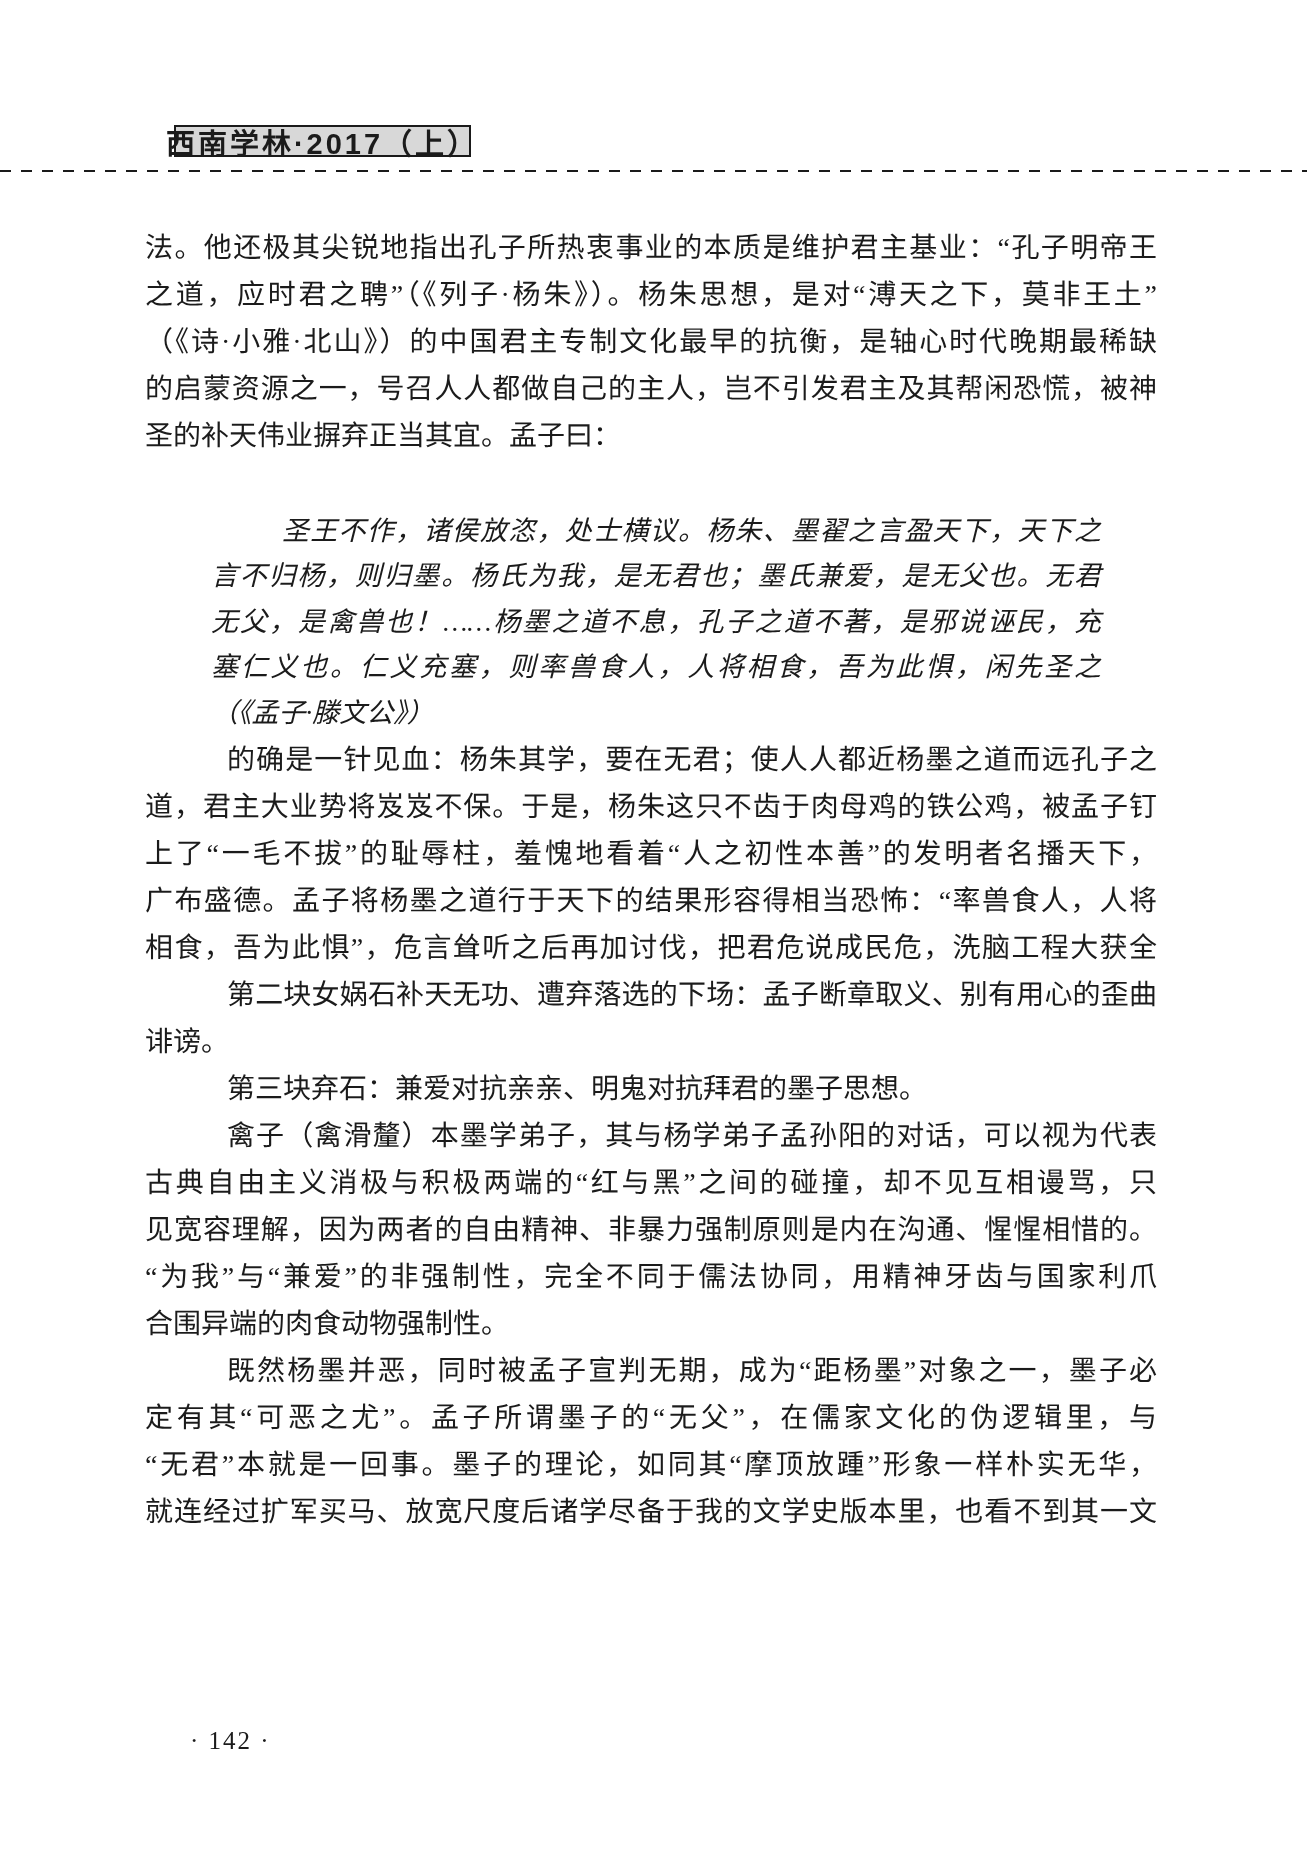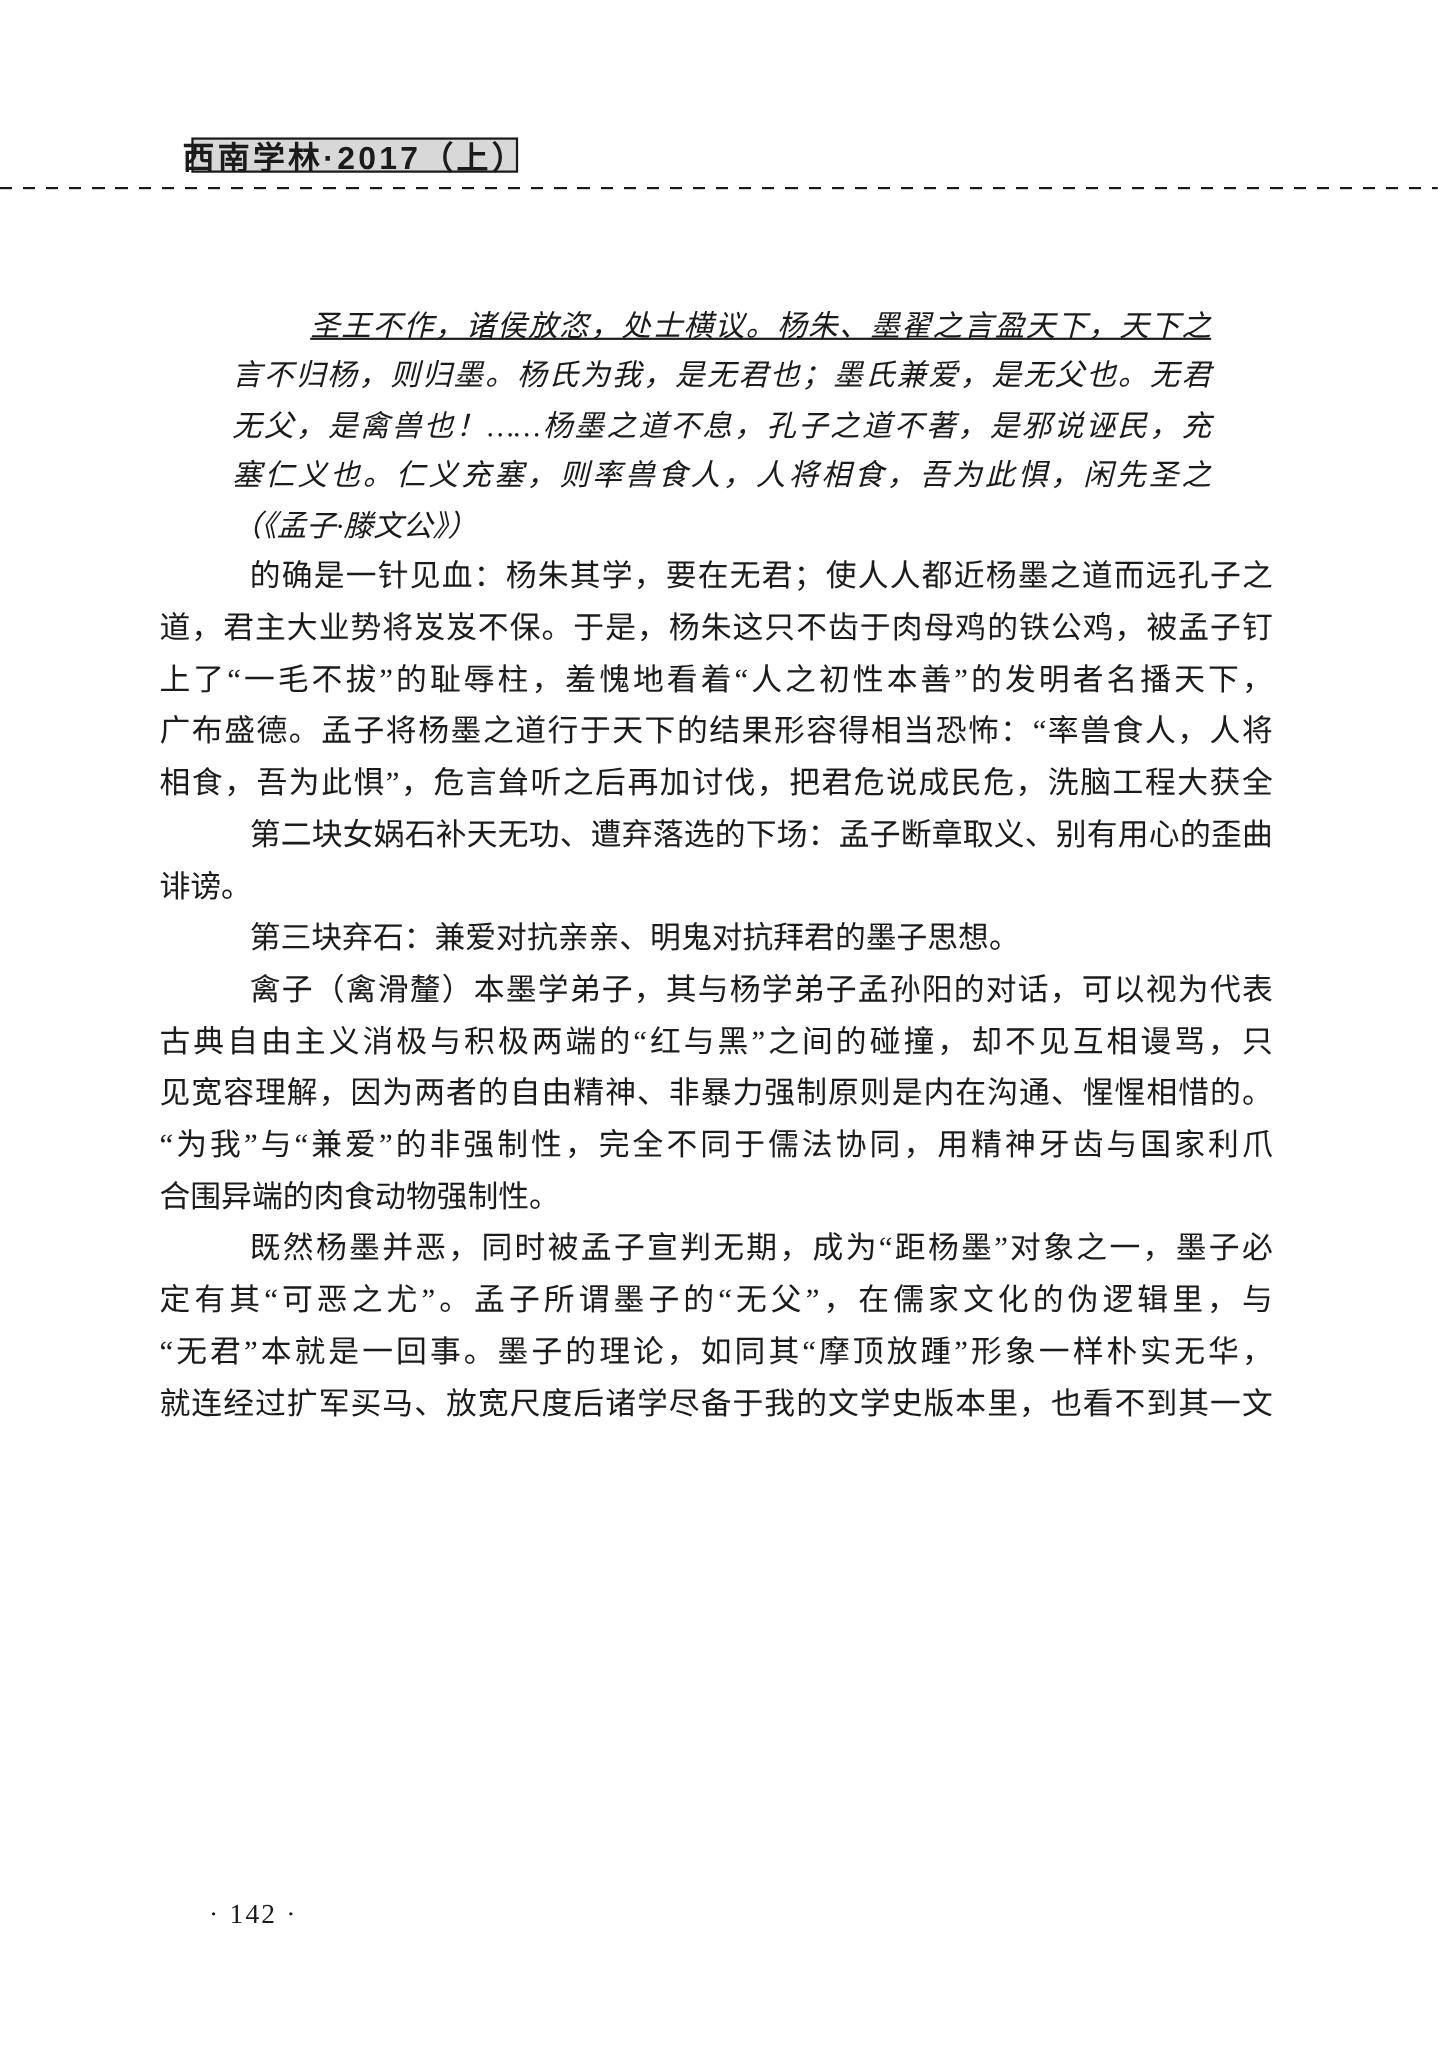--- a/index.html
+++ b/index.html
@@ -51,21 +51,21 @@
   .ln.end { text-align-last: left; }
   .ln.ind { text-indent: 82px; }
 
   
   .quote {
     margin: 50px 56px 0 66px;
     font-size: 27px;
     line-height: 45.4px;
     font-style: italic;
   }
-  .quote .ln.ind { text-indent: 71px; text-decoration: underline; }
+  .quote .ln.ind { text-indent: 71px; }
 
   .p-after-quote { }
 
   .footer {
     position: absolute; left: 190px; top: 1727px;
     font-size: 25px;
     letter-spacing: 2px;
   }
 </style>
 </head>
@@ -74,20 +74,27 @@
 <div class="page">
 
   <div class="dash-line"></div>
 
   <div class="hdr-box">
     <span class="hdr-title">西南学林·2017（上）</span>
   </div>
 
   <div class="column">
 
+    <div>
+      <div class="ln">法。他还极其尖锐地指出孔子所热衷事业的本质是维护君主基业：“孔子明帝王</div>
+      <div class="ln">之道，应时君之聘”（《列子·杨朱》）。杨朱思想，是对“溥天之下，莫非王土”</div>
+      <div class="ln">（《诗·小雅·北山》）的中国君主专制文化最早的抗衡，是轴心时代晚期最稀缺</div>
+      <div class="ln">的启蒙资源之一，号召人人都做自己的主人，岂不引发君主及其帮闲恐慌，被神</div>
+      <div class="ln end">圣的补天伟业摒弃正当其宜。孟子曰：</div>
+    </div>
 
     <div class="quote">
       <div class="ln ind">圣王不作，诸侯放恣，处士横议。杨朱、墨翟之言盈天下，天下之</div>
       <div class="ln">言不归杨，则归墨。杨氏为我，是无君也；墨氏兼爱，是无父也。无君</div>
       <div class="ln">无父，是禽兽也！……杨墨之道不息，孔子之道不著，是邪说诬民，充</div>
       <div class="ln">塞仁义也。仁义充塞，则率兽食人，人将相食，吾为此惧，闲先圣之</div>
       <div class="ln end">（《孟子·滕文公》）</div>
     </div>
 
     <div class="p-after-quote">

